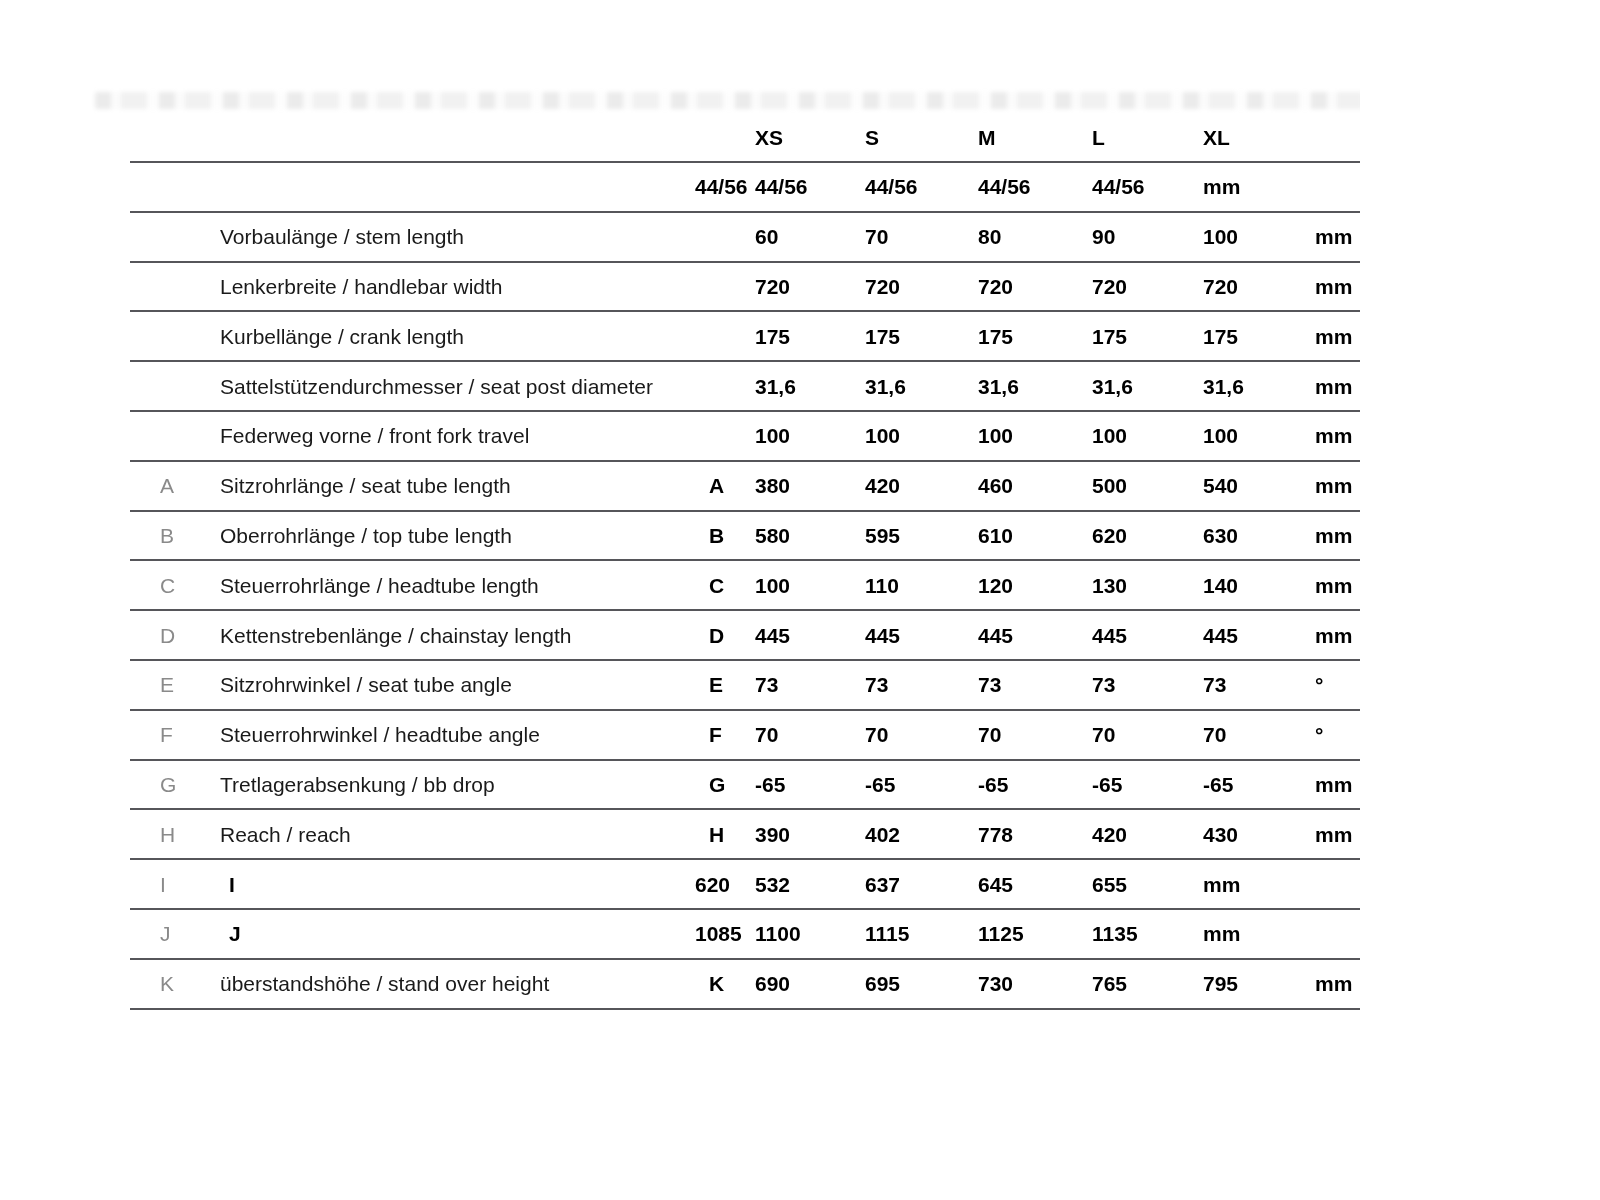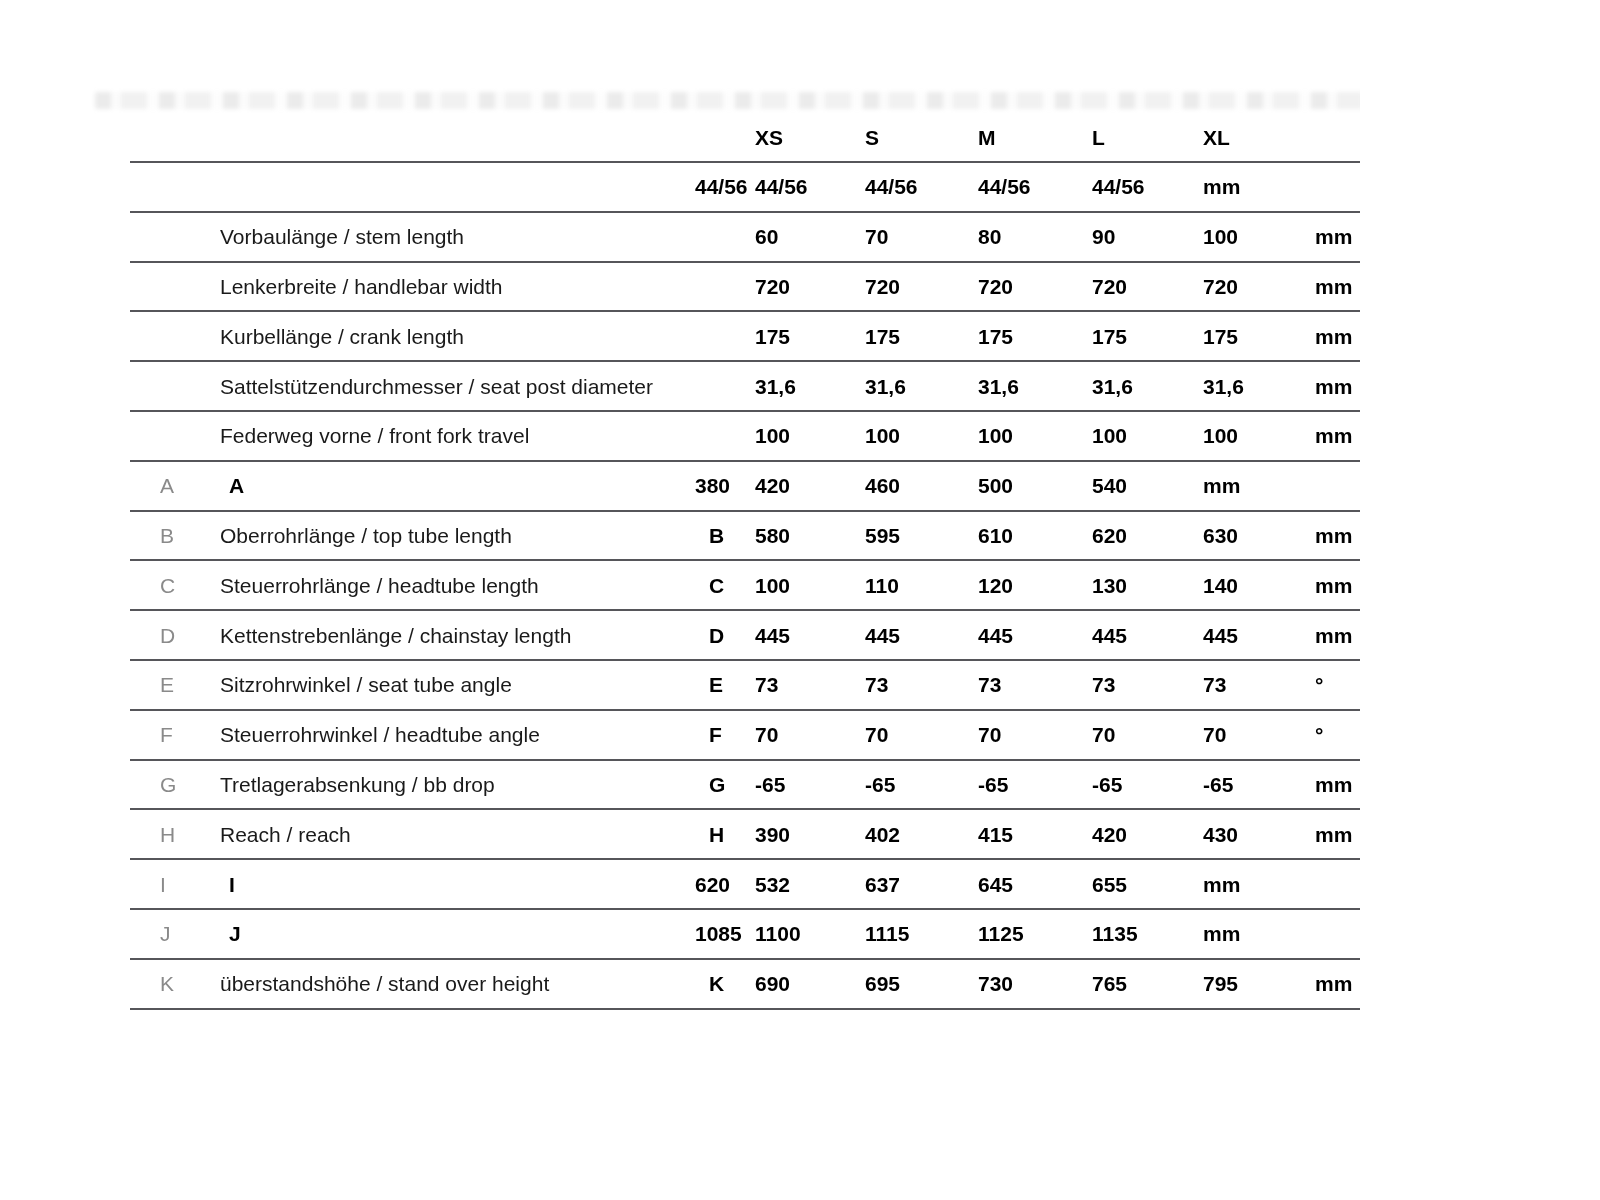--- a/index.html
+++ b/index.html
@@ -175,20 +175,21 @@
     <div class="cell value">100</div>
     <div class="cell value">100</div>
     <div class="cell value">100</div>
     <div class="cell value">100</div>
     <div class="cell value">100</div>
     <div class="cell unit">mm</div>
   </div>
 
   <div class="grid-row data-row">
     <div class="cell letter">A</div>
+    <div class="cell label">Sitzrohrlänge / seat tube length</div>
     <div class="cell letter2">A</div>
     <div class="cell value">380</div>
     <div class="cell value">420</div>
     <div class="cell value">460</div>
     <div class="cell value">500</div>
     <div class="cell value">540</div>
     <div class="cell unit">mm</div>
   </div>
 
   <div class="grid-row data-row">
@@ -262,21 +263,21 @@
     <div class="cell value">-65</div>
     <div class="cell unit">mm</div>
   </div>
 
   <div class="grid-row data-row">
     <div class="cell letter">H</div>
     <div class="cell label">Reach / reach</div>
     <div class="cell letter2">H</div>
     <div class="cell value">390</div>
     <div class="cell value">402</div>
-    <div class="cell value">415</div>
+    <div class="cell value">778</div>
     <div class="cell value">420</div>
     <div class="cell value">430</div>
     <div class="cell unit">mm</div>
   </div>
 
   <div class="grid-row data-row">
     <div class="cell letter">I</div>
     <div class="cell letter2">I</div>
     <div class="cell value">620</div>
     <div class="cell value">532</div>

